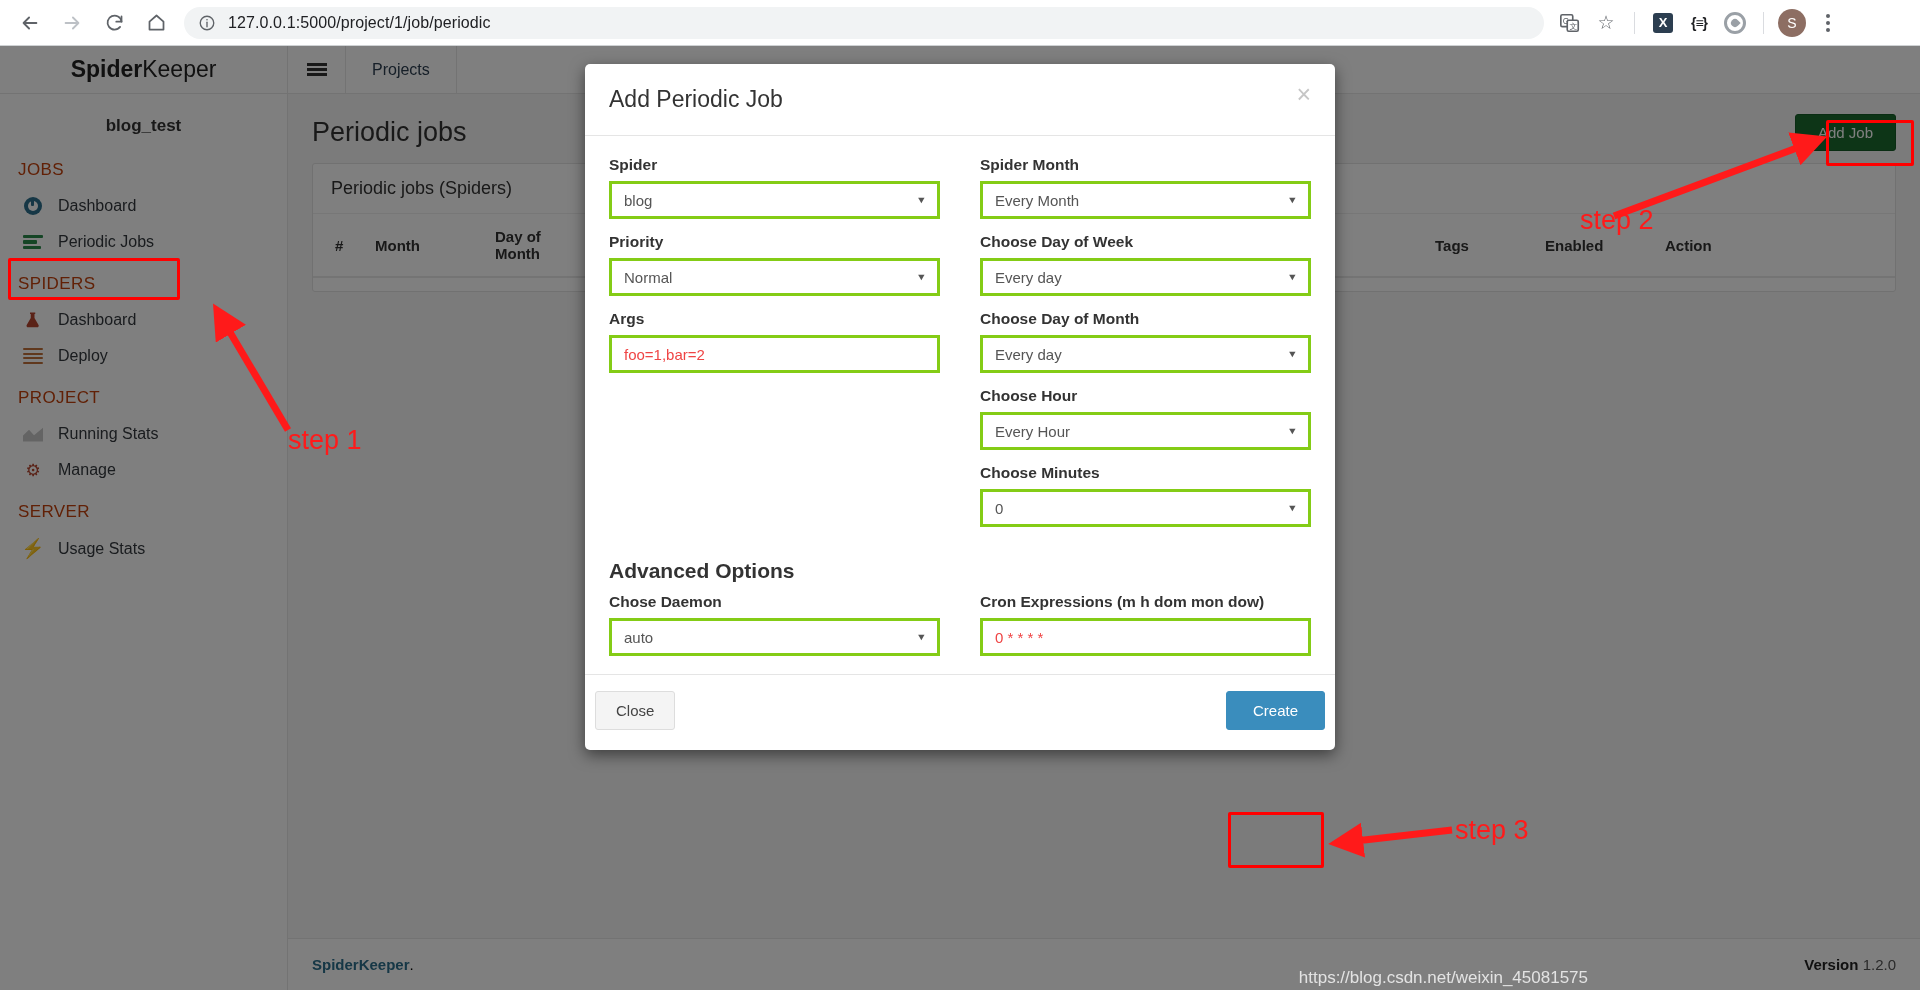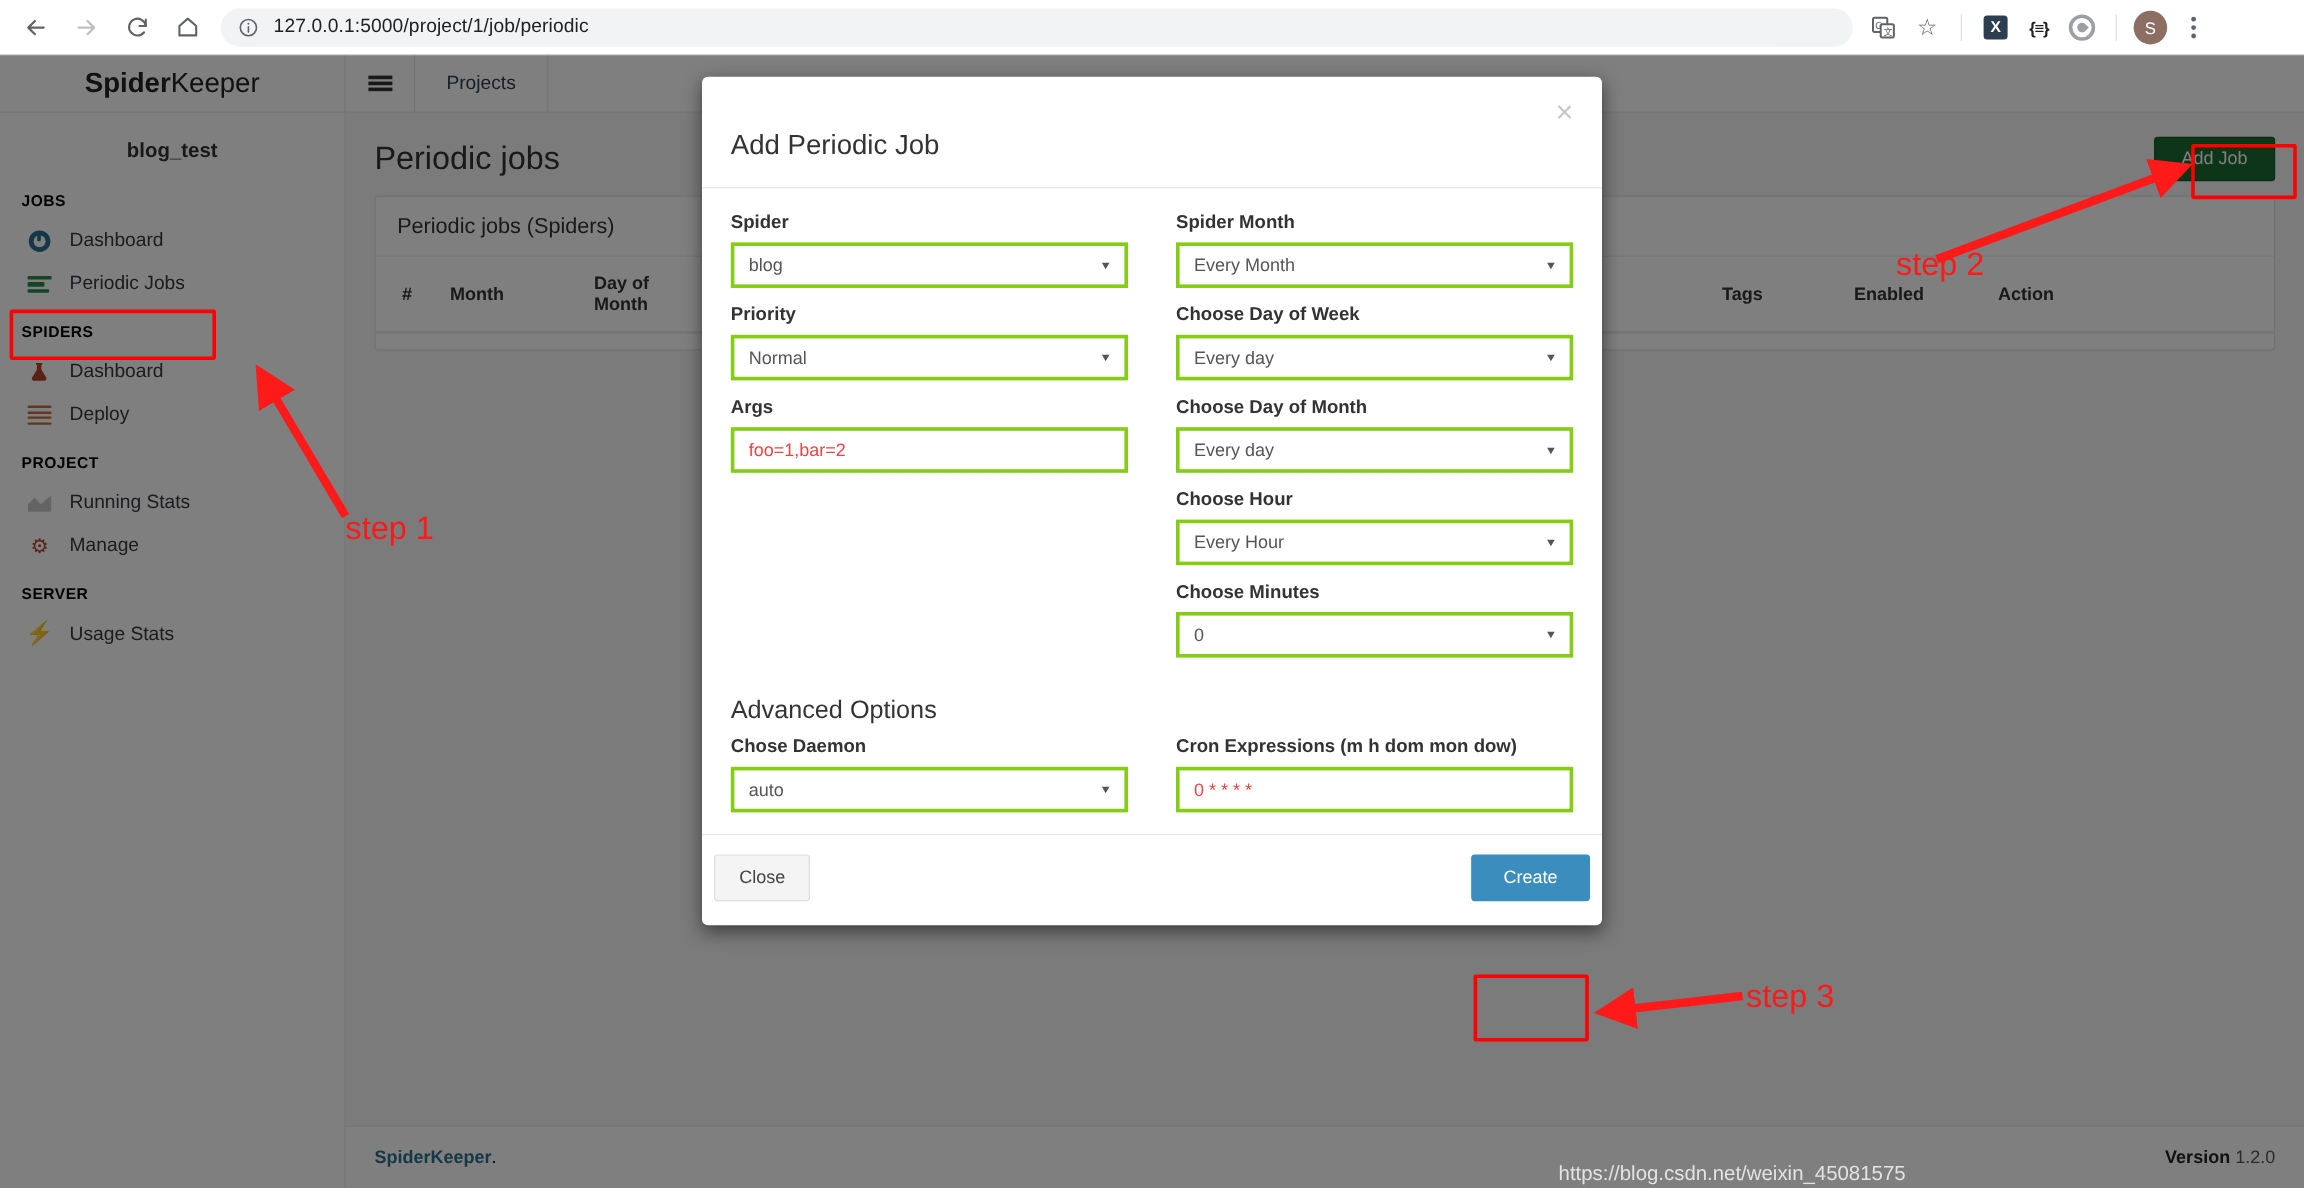--- a/index.html
+++ b/index.html
@@ -89,22 +89,22 @@
     height: 48px; display:flex; align-items:center; justify-content:center;
     font-size: 23px; color: #222; border-bottom: 1px solid #e7e7e7;
   }
   .brand b { font-weight: 700; }
   .brand span { font-weight: 400; }
   .project-name {
     text-align:center; font-size: 17px; font-weight:700; color:#333;
     padding: 22px 0 10px;
   }
   .nav-section {
-    font-size: 13px; color: #000000; letter-spacing: .4px;
-    padding: 14px 0 8px 18px; text-transform: uppercase; font-weight: bold;
+    font-size: 17px; color: #c2410c; letter-spacing: .4px;
+    padding: 14px 0 8px 18px; text-transform: uppercase;
   }
   .nav-item {
     display:flex; align-items:center; gap: 14px;
     padding: 9px 0 9px 22px; font-size: 16px; color: #34393e;
     cursor: pointer; position: relative;
   }
   .nav-item .ico { width: 22px; display:flex; align-items:center; justify-content:center; }
 
   
   .ico-dash { width:18px;height:18px;border-radius:50%;background:#2c6f8c;position:relative;}
@@ -176,42 +176,42 @@
   .modal {
     position:absolute; z-index: 60;
     left: 585px; top: 18px; width: 750px;
     background:#fff; border-radius: 5px;
     box-shadow: 0 5px 15px rgba(0,0,0,.5);
   }
   .modal-head {
     padding: 22px 24px; border-bottom:1px solid #e5e5e5;
     display:flex; align-items:flex-start; justify-content:space-between;
   }
-  .modal-title { font-size: 23px; color:#333; font-weight:400;margin-top:21px; }
+  .modal-title { font-size: 23px; color:#333; font-weight:400; }
   .modal-close { font-size: 25px; color:#c6c6c6; cursor:pointer; line-height:.7; }
   .modal-body { padding: 20px 24px 12px; display:flex; gap: 0; }
   .col { width: 50%; padding-right: 20px; }
   .col.right { padding-right: 0; padding-left: 20px; }
   .fg { margin-bottom: 14px; }
   .fg label {
     display:block; font-size: 15.5px; font-weight: 700; color:#333; margin-bottom: 7px;
   }
   .ctrl {
     width:100%; height: 38px; border:3px solid #84cc16; border-radius:0;
     background:#fff; font-size: 15px; color:#555;
     padding: 0 12px; display:flex; align-items:center;
     position: relative;
   }
   .ctrl.select::after {
     content:"▼"; position:absolute; right: 11px; top:50%;
     transform: translateY(-50%) scaleX(1.2);
     font-size: 9px; color:#555;
   }
   .ctrl .ph { color:#ef4444; }
-  .adv-title { font-size: 21px; color:#333; font-weight:400; padding: 6px 24px 10px; }
+  .adv-title { font-size: 21px; color:#333; font-weight:700; padding: 6px 24px 10px; }
   .modal-foot {
     padding: 16px 10px 20px; border-top:1px solid #e5e5e5;
     display:flex; align-items:center; justify-content:space-between;
   }
   .btn-close-m {
     background:#f4f4f4; border:1px solid #ddd; color:#444;
     padding: 10px 20px; font-size:15px; border-radius:3px; cursor:pointer;
   }
   .btn-create {
     background:#3a8dbd; border:1px solid #3a8dbd; color:#fff;

